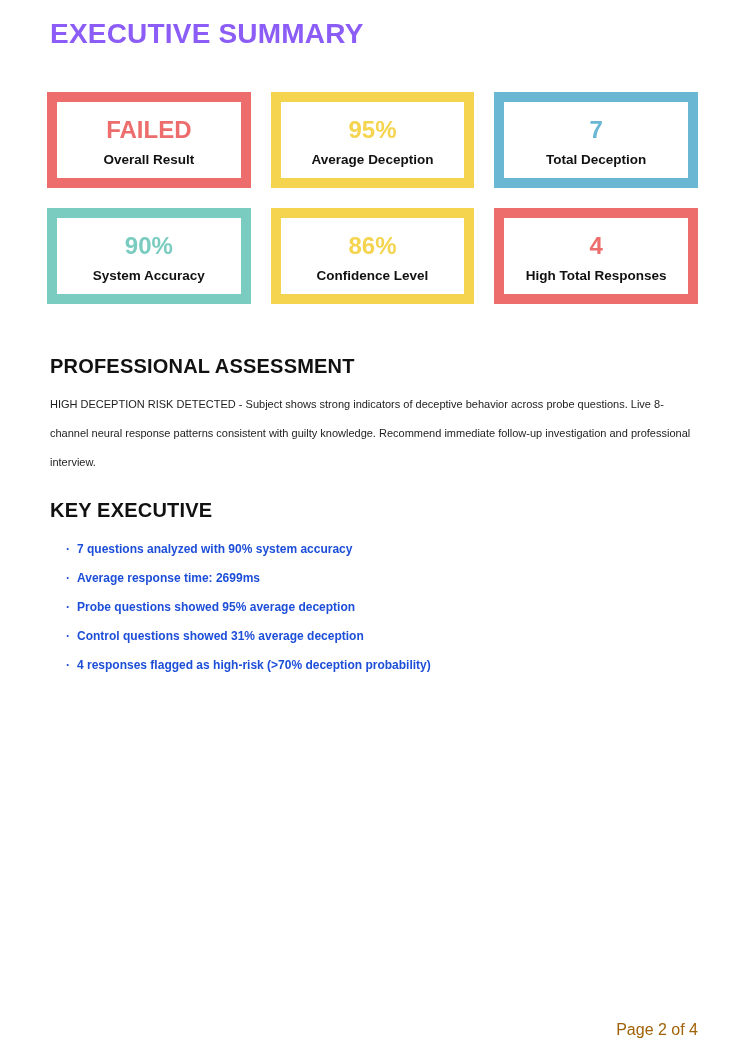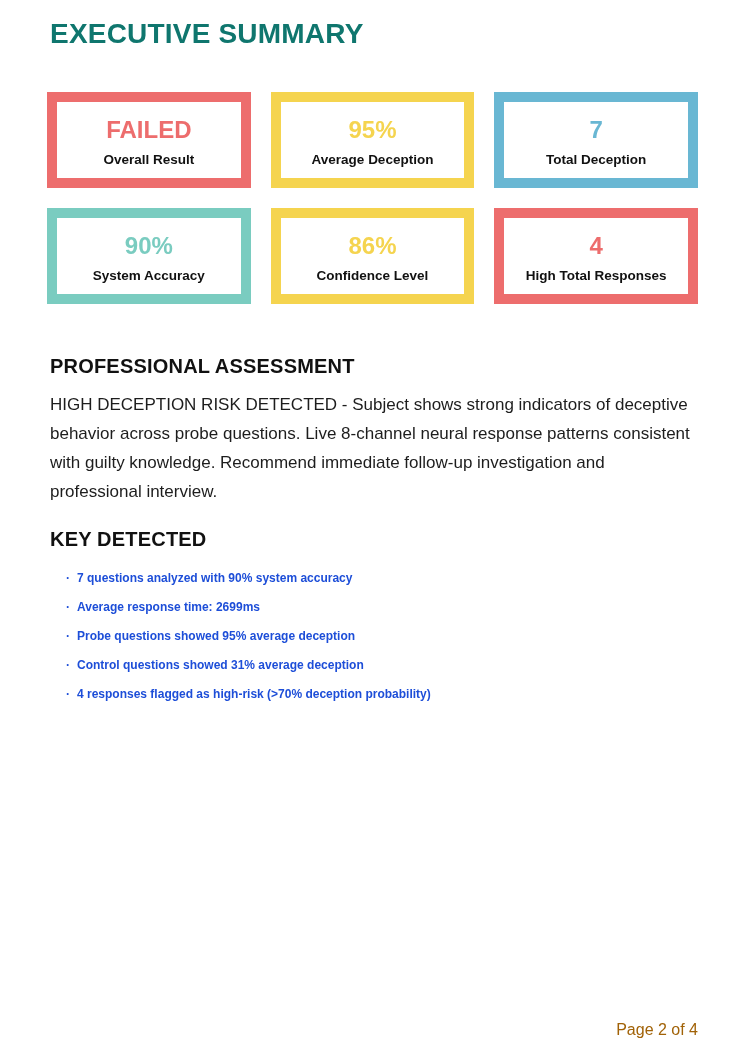--- a/index.html
+++ b/index.html
@@ -14,21 +14,21 @@
     overflow: hidden;
   }
   .page {
     padding: 18px 45px 0 50px;
     position: relative;
     height: 100%;
   }
   .doc-title {
     font-size: 28px;
     font-weight: bold;
-    color: #0f766e;
+    color: #8b5cf6;
     margin: 0;
     letter-spacing: 0.2px;
   }
   .cards {
     margin-top: 42px;
     margin-left: -3px;
     width: 651px;
     display: grid;
     grid-template-columns: repeat(3, 1fr);
     column-gap: 13px;
@@ -61,21 +61,21 @@
   .section-heading {
     font-size: 20px;
     font-weight: bold;
     color: #111111;
     margin: 0;
     letter-spacing: 0.2px;
   }
   .section-assessment { margin-top: 51px; }
   .assessment-body {
     margin: 12px 0 0 0;
-    font-size: 17px;
+    font-size: 11px;
     line-height: 29px;
     color: #1d1d1d;
     width: 648px;
   }
   .section-findings { margin-top: 22px; }
   .findings-list {
     list-style: none;
     margin: 13px 0 0 0;
     padding: 0 0 0 16px;
   }
@@ -138,21 +138,21 @@
       </div>
 
   </div>
 
   <div class="section-assessment">
     <h2 class="section-heading">PROFESSIONAL ASSESSMENT</h2>
     <p class="assessment-body">HIGH DECEPTION RISK DETECTED - Subject shows strong indicators of deceptive behavior across probe questions. Live 8-channel neural response patterns consistent with guilty knowledge. Recommend immediate follow-up investigation and professional interview.</p>
   </div>
 
   <div class="section-findings">
-    <h2 class="section-heading">KEY DETECTED</h2>
+    <h2 class="section-heading">KEY EXECUTIVE</h2>
     <ul class="findings-list">
 
         <li class="finding-item">7 questions analyzed with 90% system accuracy</li>
 
         <li class="finding-item">Average response time: 2699ms</li>
 
         <li class="finding-item">Probe questions showed 95% average deception</li>
 
         <li class="finding-item">Control questions showed 31% average deception</li>
 

